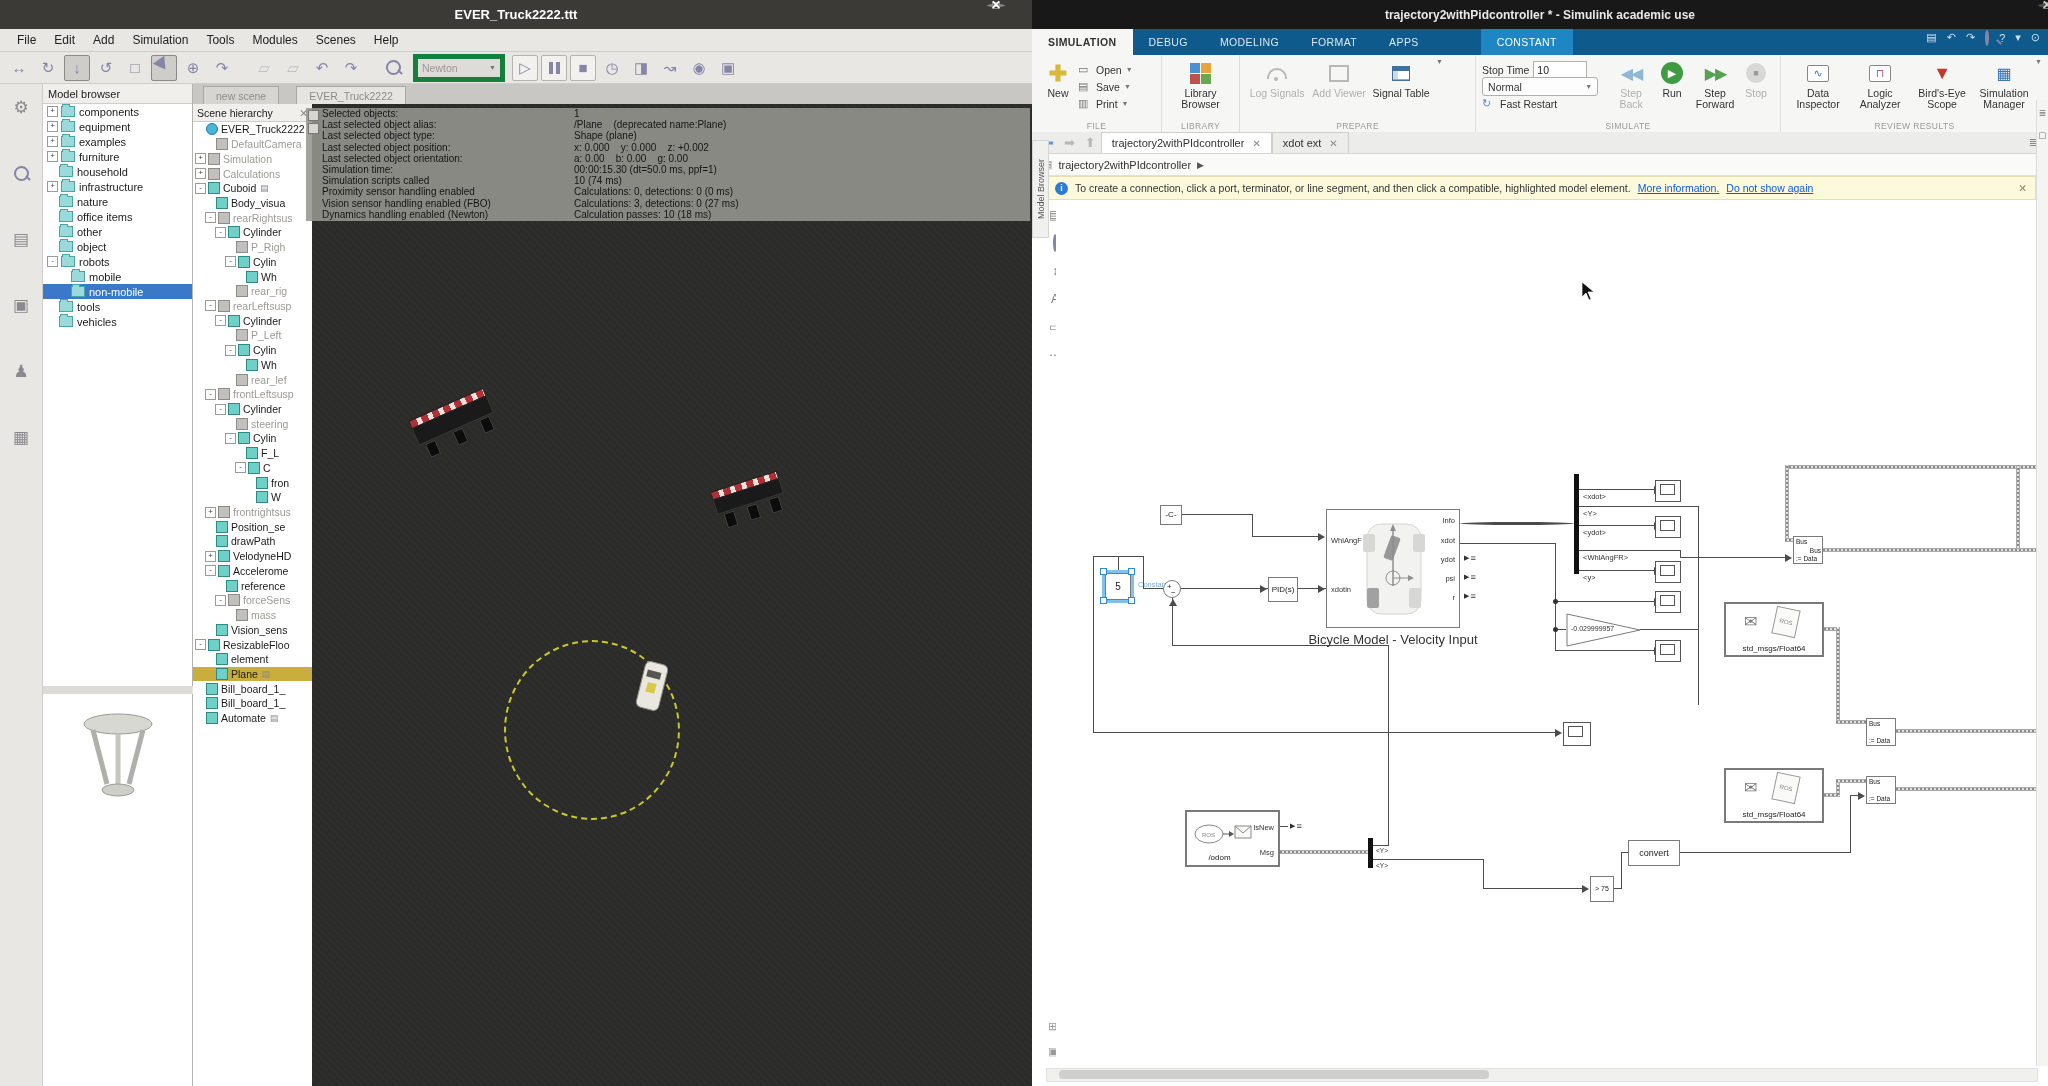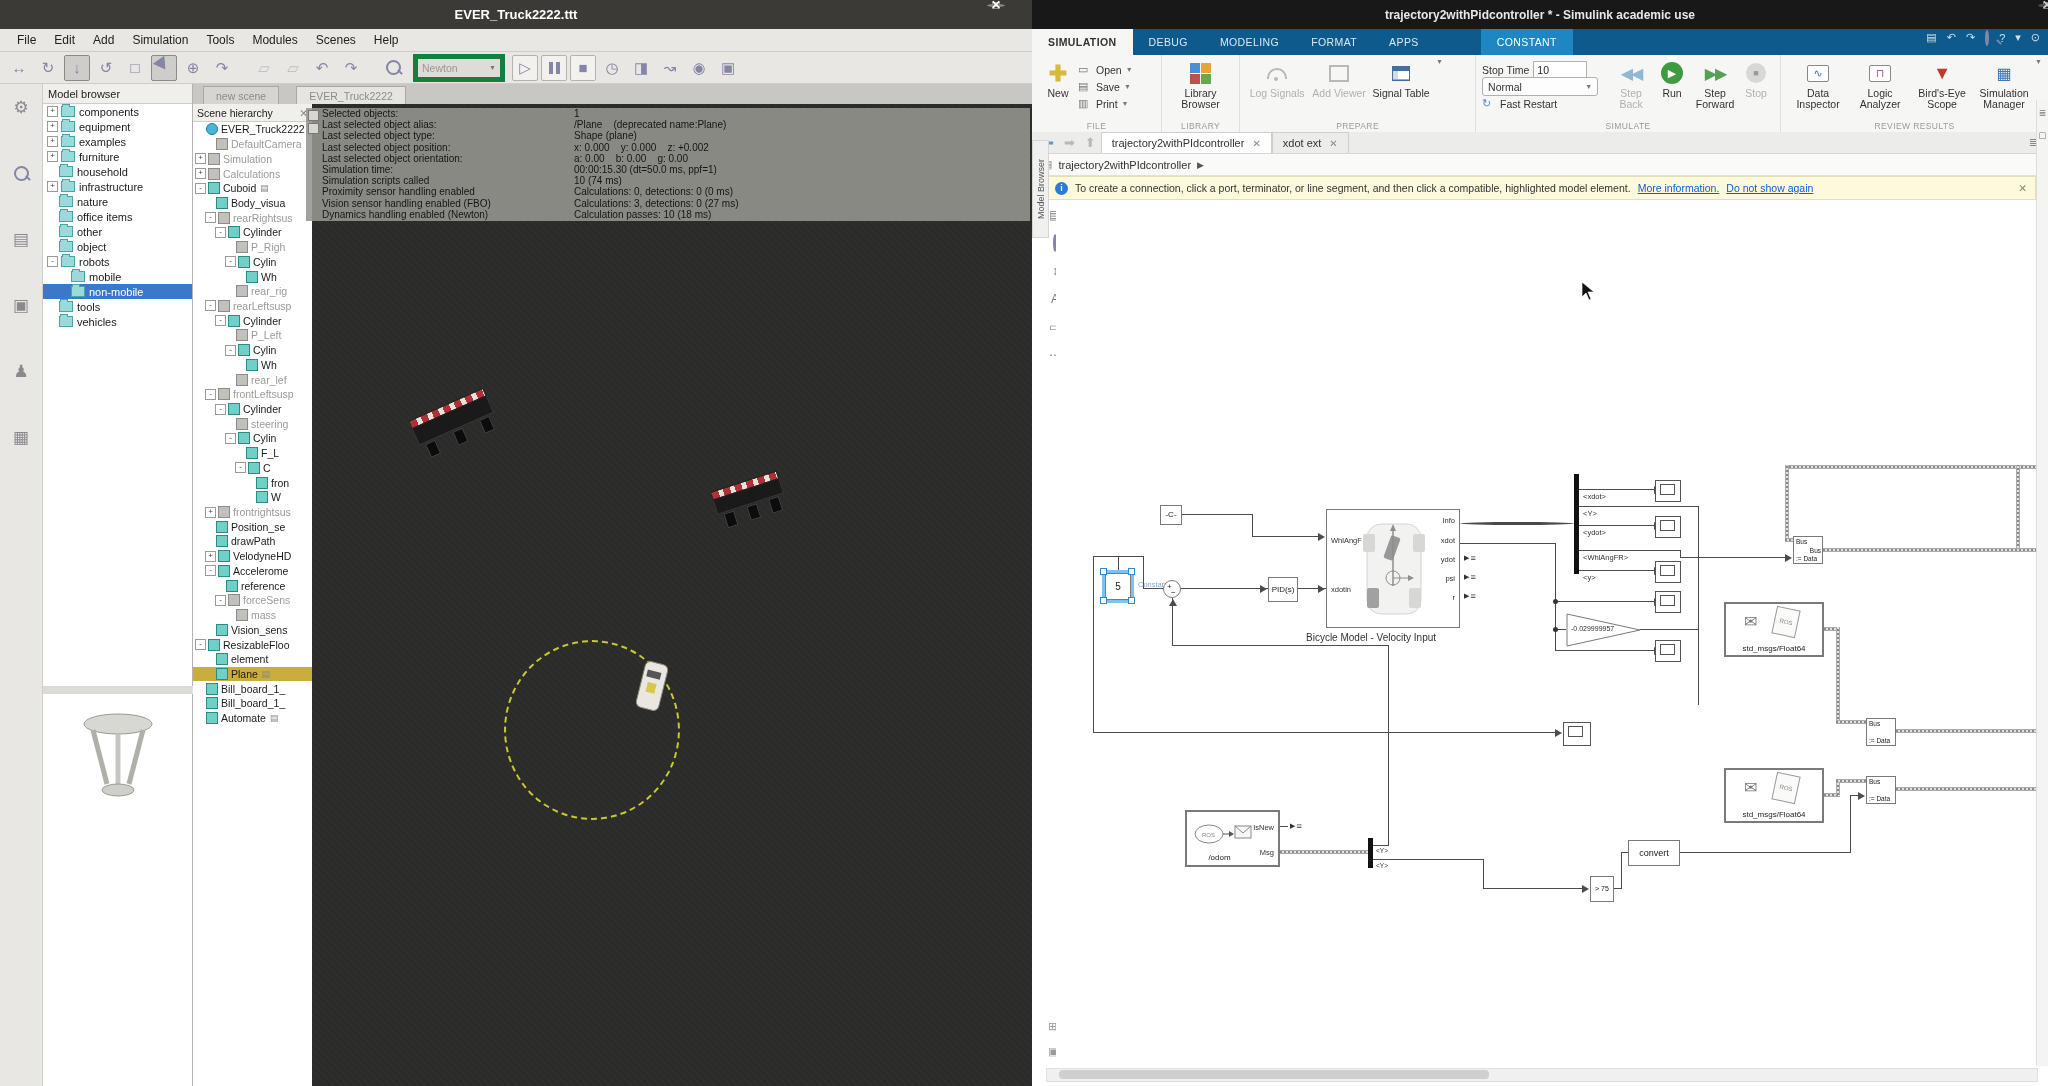--- a/index.html
+++ b/index.html
@@ -137,21 +137,21 @@
   .dot{position:absolute;width:5px;height:5px;background:#333;border-radius:50%;}
   .blk{position:absolute;background:#fff;border:1px solid #7a7a7a;box-sizing:border-box;color:#222;text-align:center;}
   .portL{position:absolute;left:4px;font-size:7.5px;color:#333;}
   .portR{position:absolute;right:4px;font-size:7.5px;color:#333;}
   .siglbl{position:absolute;font-size:7.5px;color:#333;white-space:nowrap;}
   .scope{position:absolute;width:24px;height:20px;background:#fff;border:1px solid #555;}
   .scope::before{content:"";position:absolute;left:4px;top:3px;width:13px;height:9px;border:1px solid #555;}
   .elem{position:absolute;width:18px;height:12px;font-size:9px;color:#333;display:flex;align-items:center;}
   .elem i{font-style:normal;font-size:7px;margin-right:1px;}
   .handle{position:absolute;width:5px;height:5px;background:#fff;border:1px solid #2f8ad2;}
-  .caption{position:absolute;font-size:10px;color:#333;white-space:nowrap;}
+  .caption{position:absolute;font-size:13px;color:#333;text-align:center;white-space:nowrap;}
 </style>
 </head>
 <body>
 
 <div id="stage">
 
   <div id="cop">
     <div id="cop-title">
       <span>EVER_Truck2222.ttt</span>
       <span class="winbtns" style="right:45px;">

